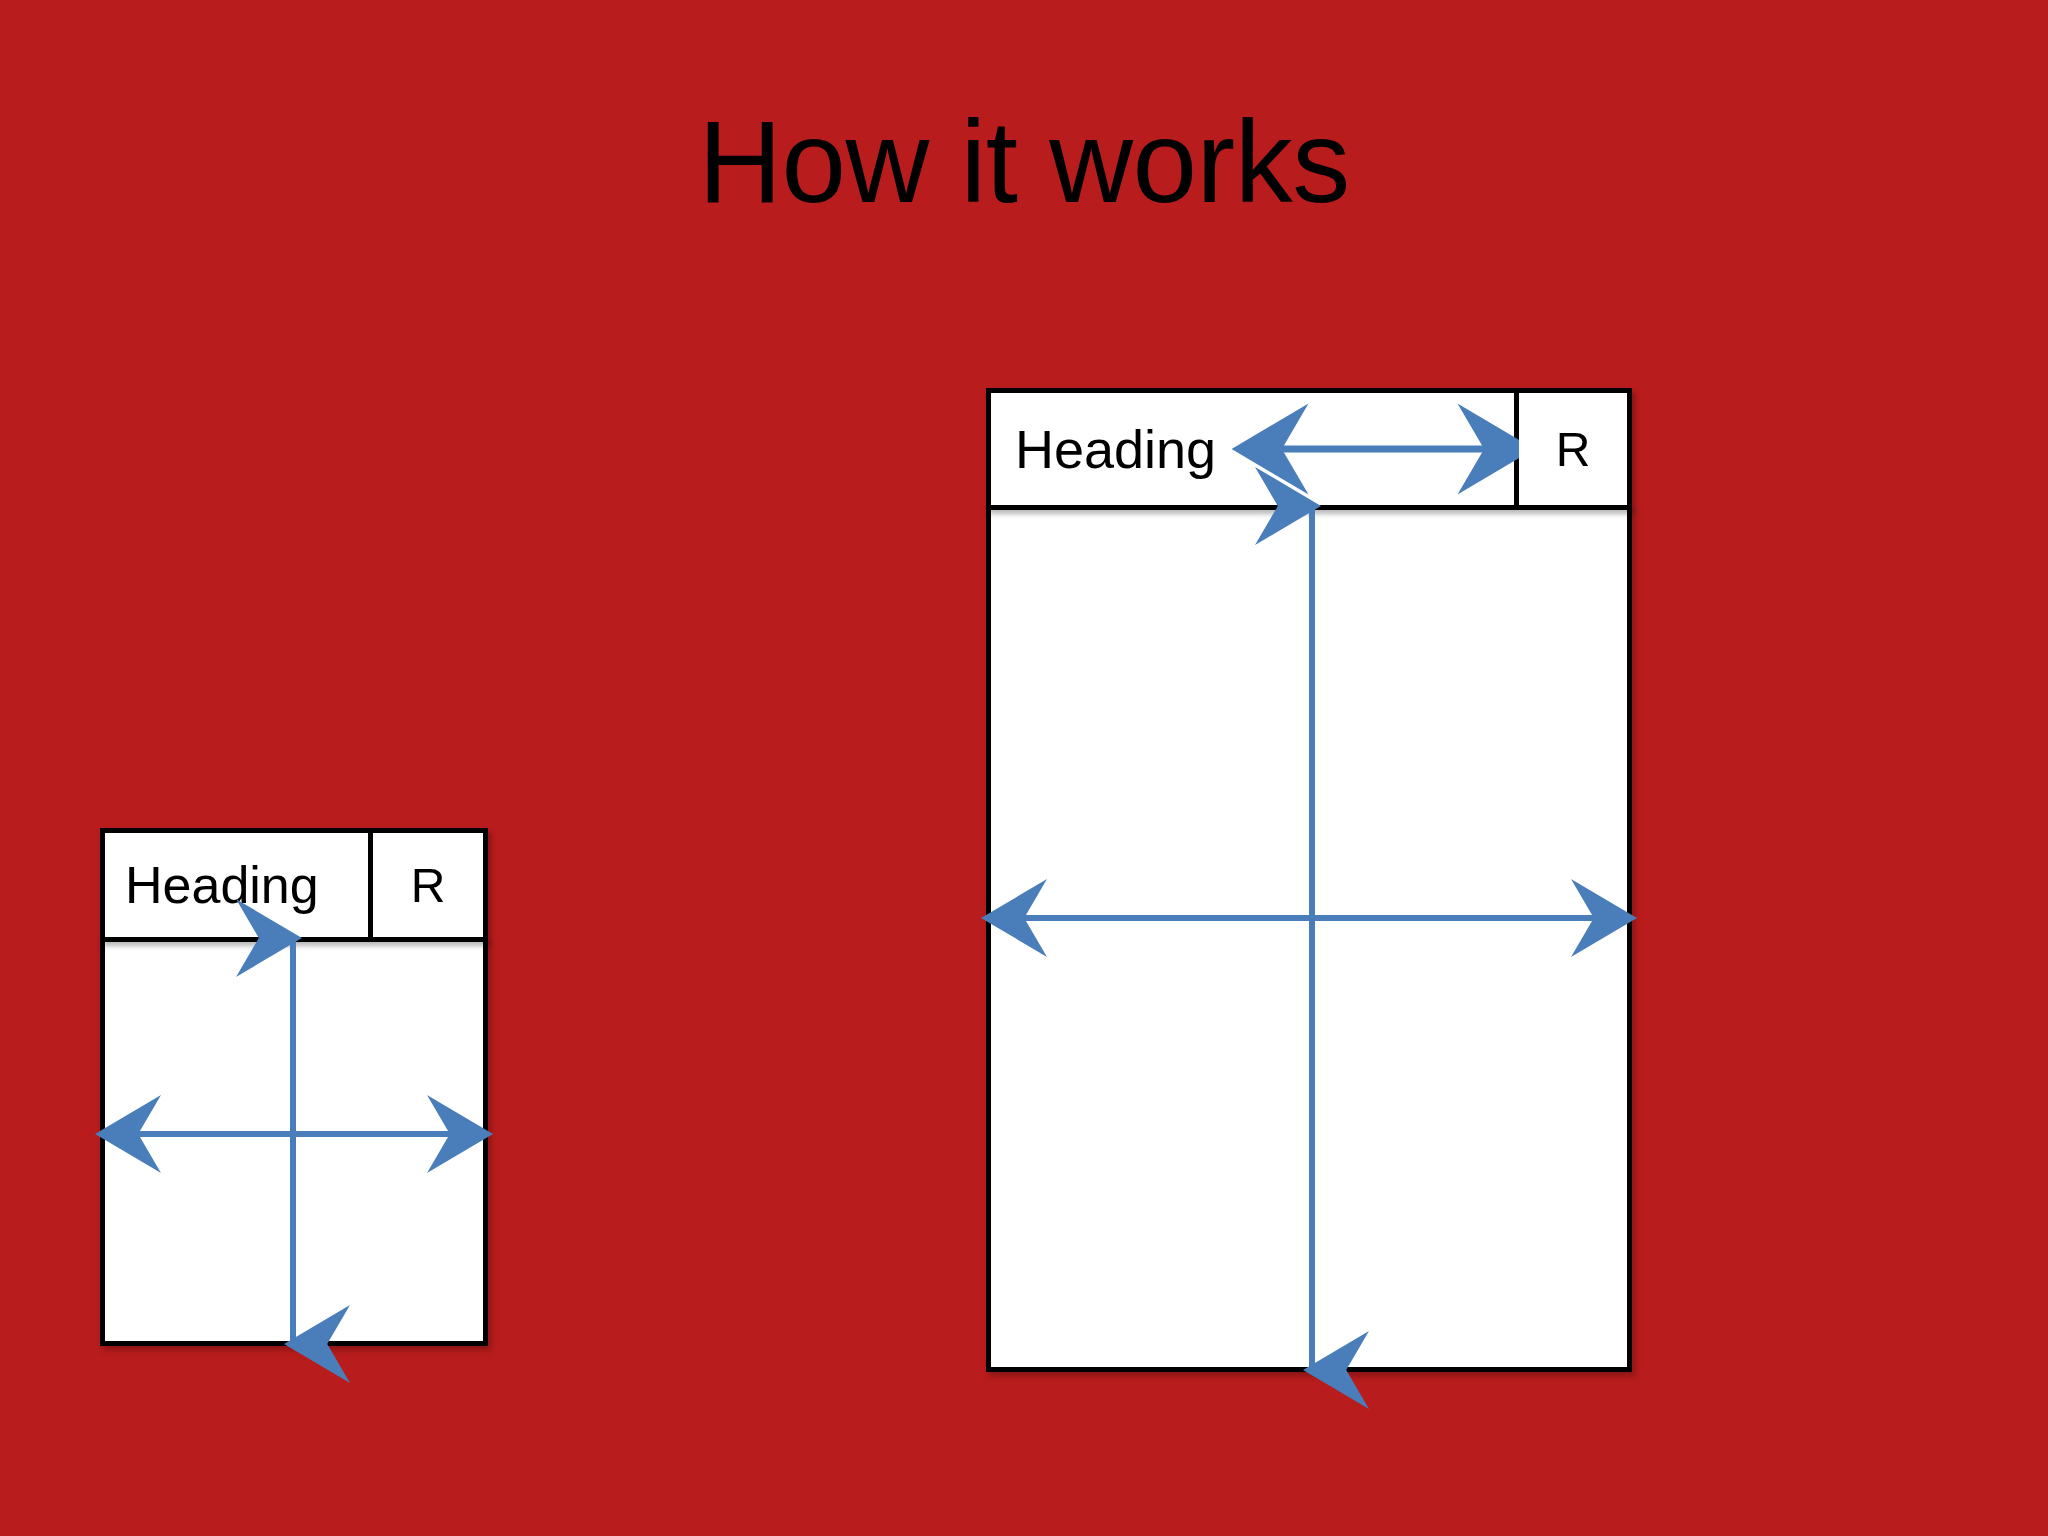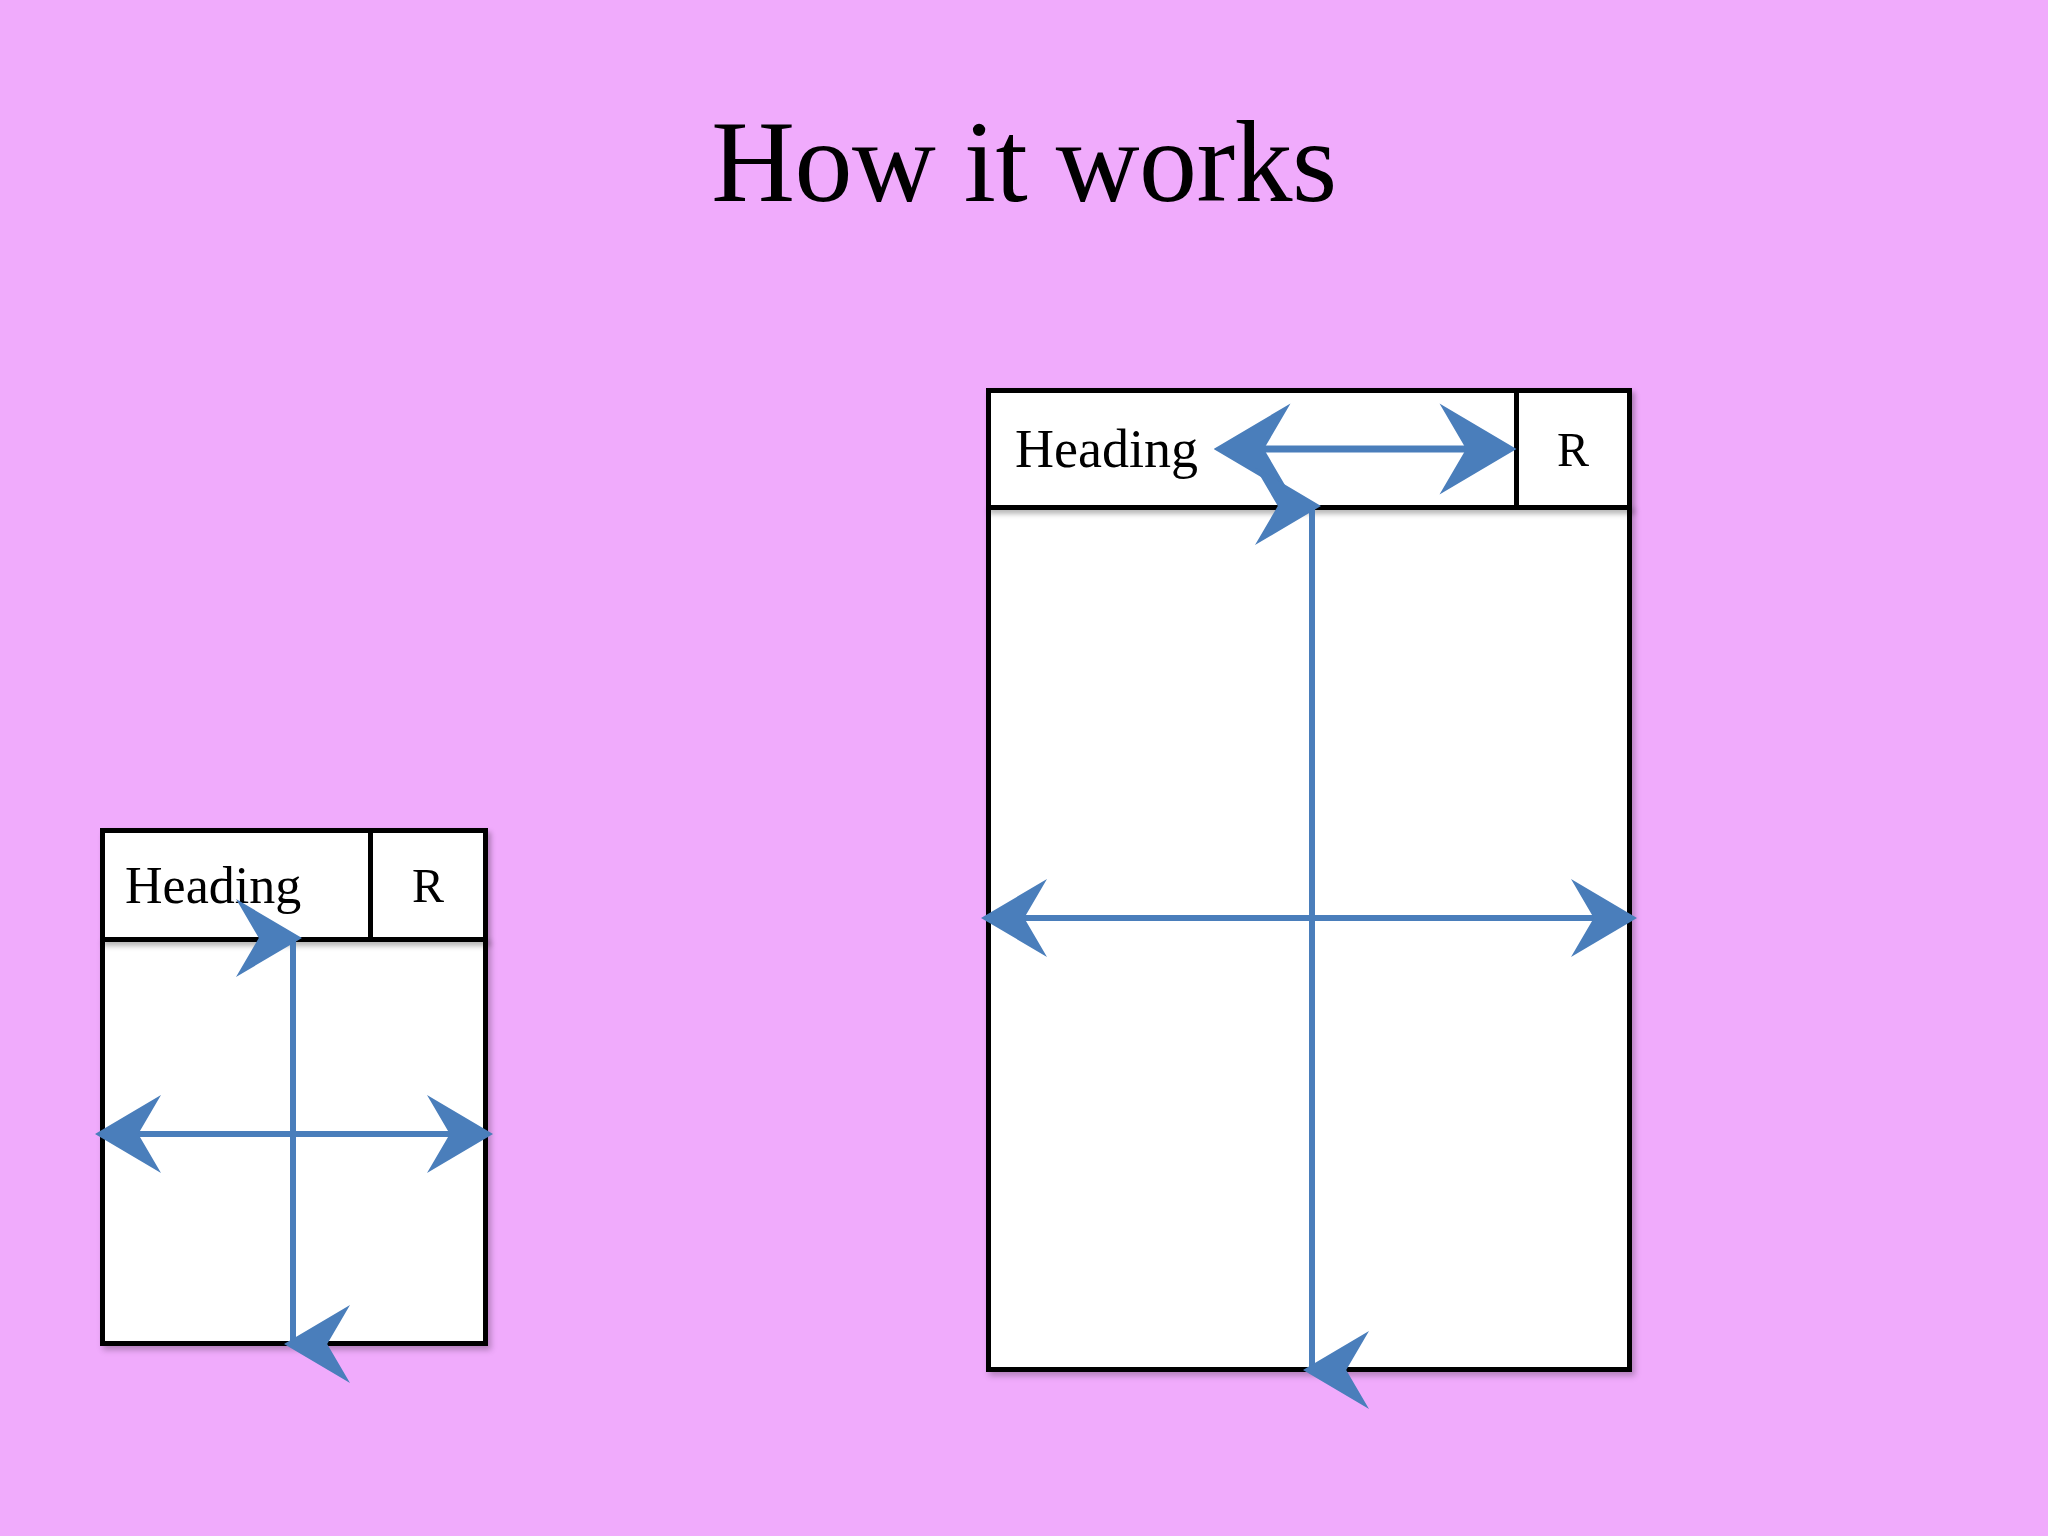--- a/index.html
+++ b/index.html
@@ -4,23 +4,23 @@
 <style>
   html, body {
     margin: 0;
     padding: 0;
     background: #ffffff;
   }
   #slide {
     position: relative;
     width: 2048px;
     height: 1536px;
-    background: #f0abfc;
+    background: #b91c1c;
     overflow: hidden;
-    font-family: Liberation Serif, serif;
+    font-family: Liberation Sans, sans-serif;
     color: #000000;
   }
 
   
   #slide-title {
     position: absolute;
     left: 0;
     top: 96px;
     width: 2048px;
     text-align: center;

